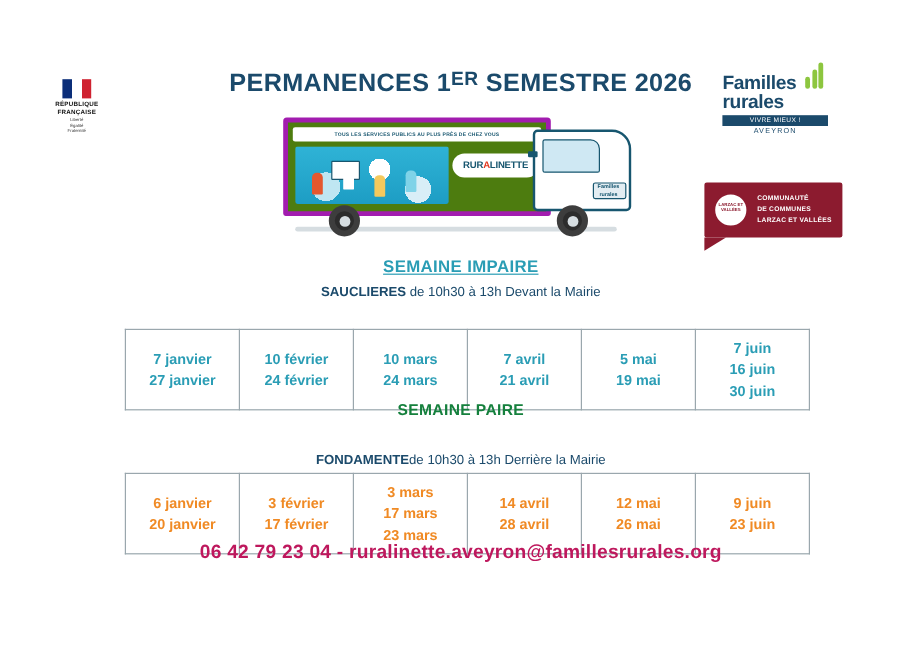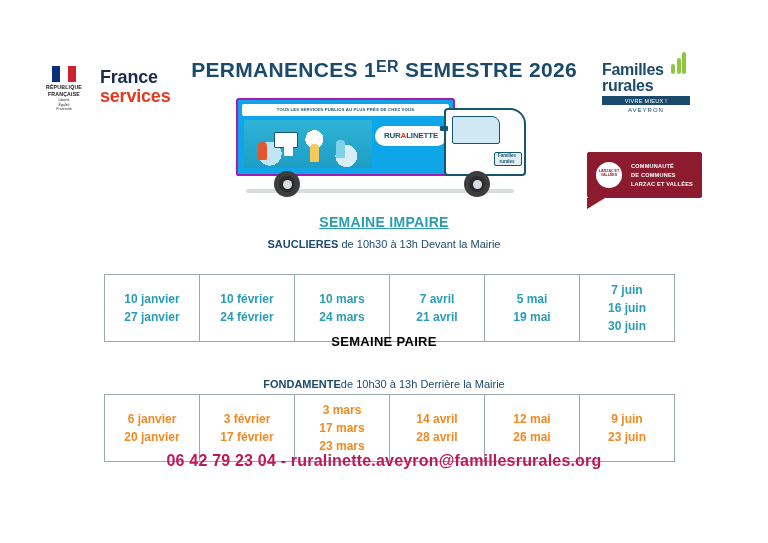--- a/index.html
+++ b/index.html
@@ -190,22 +190,22 @@
     top: 88px;
     width: 290px;
     height: 105px;
   }
   .van-body {
     position: absolute;
     left: 0;
     top: 10px;
     width: 215px;
     height: 74px;
-    background: #0ea5e9;
-    border: 2px solid #a21caf;
+    background: #4d7c0f;
+    border: 4px solid #a21caf;
     border-radius: 3px 3px 2px 2px;
     overflow: hidden;
   }
   .van-screenband {
     position: absolute;
     left: 4px;
     top: 4px;
     right: 4px;
     height: 12px;
     background: #ffffff;
@@ -377,21 +377,21 @@
     text-decoration: underline;
   }
   .week-even {
     position: absolute;
     left: 0;
     right: 0;
     top: 334px;
     text-align: center;
     font-size: 13px;
     font-weight: bold;
-    color: #000000;
+    color: #15803d;
     letter-spacing: .3px;
   }
   .loc-line {
     position: absolute;
     left: 0;
     right: 0;
     text-align: center;
     font-size: 11px;
     font-weight: bold;
     color: #1b4a6b;
@@ -451,24 +451,20 @@
 
 <div class="page">
 
   <div class="rf-logo">
     <span class="rf-flag"></span>
     <div class="rf-title">RÉPUBLIQUE</div>
     <div class="rf-title">FRANÇAISE</div>
     <div class="rf-sub">Liberté<br>Égalité<br>Fraternité</div>
   </div>
 
-  <div class="fs-logo">
-    <div class="fs-france">France</div>
-    <div class="fs-services">services</div>
-  </div>
 
   <div class="fr-logo">
     <div class="fr-green-bars">
       <span style="height:10px"></span><span style="height:16px"></span><span style="height:22px"></span>
     </div>
     <div class="fr-fam">Familles</div>
     <div class="fr-rur">rurales</div>
     <div class="fr-slogan">VIVRE MIEUX !</div>
     <div class="fr-dept">AVEYRON</div>
   </div>
@@ -512,21 +508,21 @@
 
   <div class="week-odd">SEMAINE IMPAIRE</div>
   <div class="loc-line loc-odd-1">
     <span>SAUCLIERES</span><span class="light"> de 10h30 à 13h Devant la Mairie</span>
   </div>
 
   <table class="dates tbl-odd">
     <tbody>
         <tr>
       <td>
-        <div>10 janvier</div>
+        <div>7 janvier</div>
         <div>27 janvier</div>
       </td>
       <td>
         <div>10 février</div>
         <div>24 février</div>
       </td>
       <td>
         <div>10 mars</div>
         <div>24 mars</div>
       </td>

